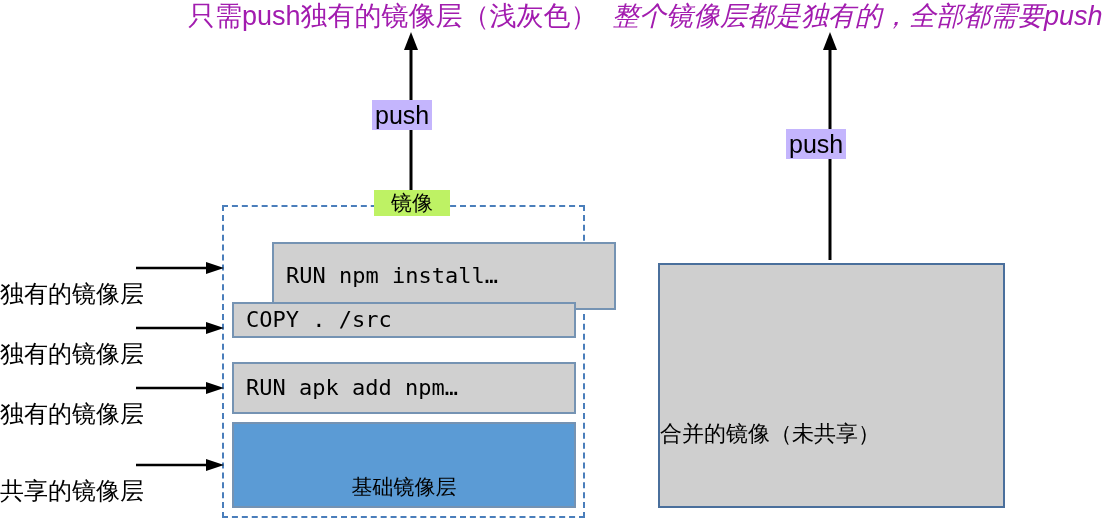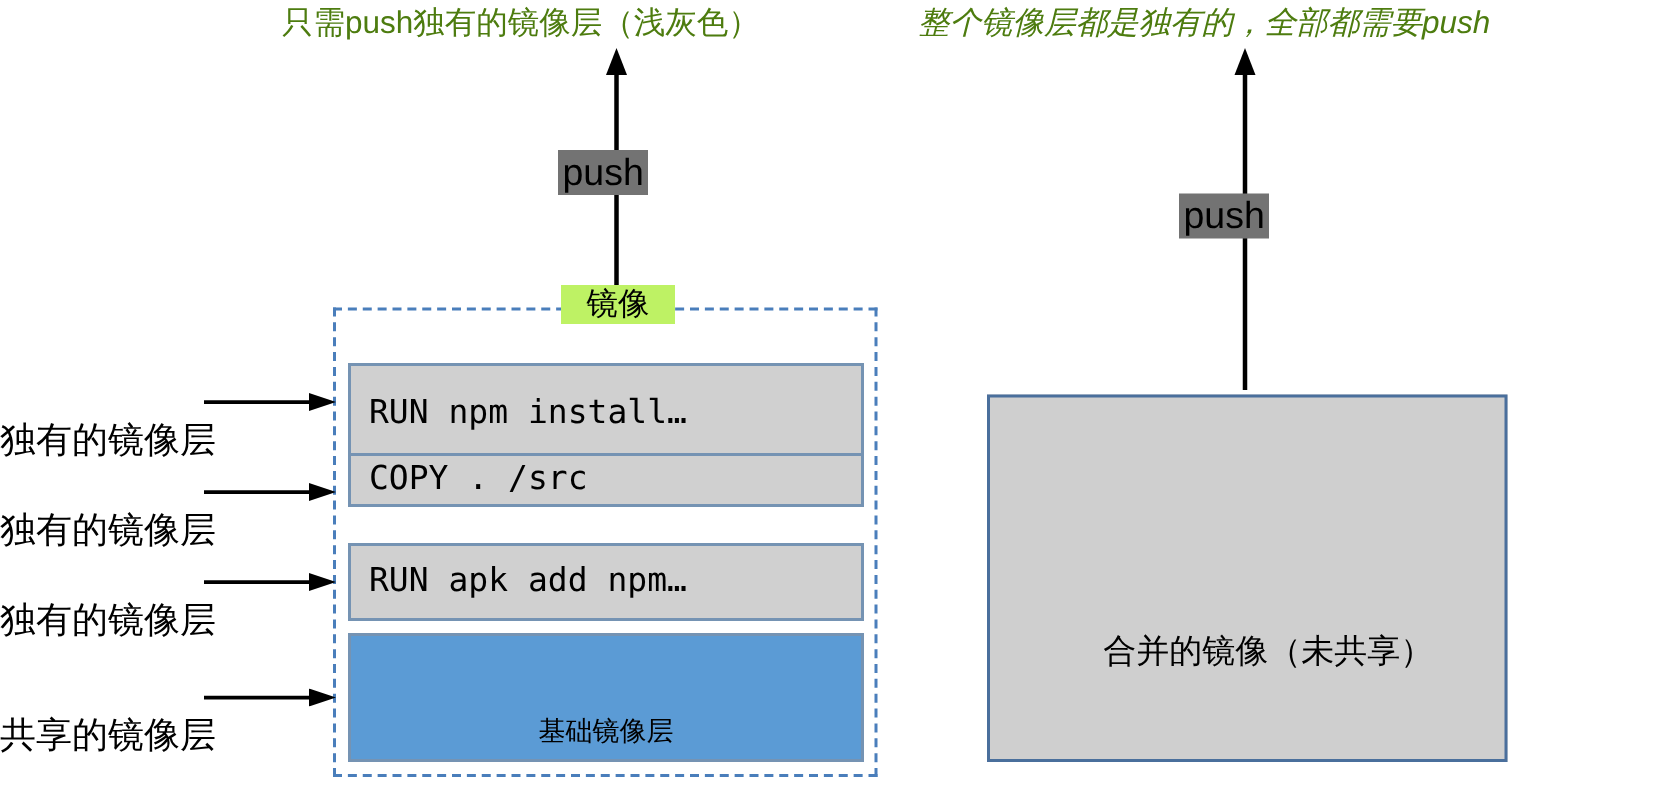--- a/index.html
+++ b/index.html
@@ -13,24 +13,24 @@
     position: relative;
     overflow: hidden;
     font-family: "Liberation Sans", "DejaVu Sans", sans-serif;
     color: #000000;
   }
   .abs { position: absolute; }
 
   
   .caption {
     position: absolute;
-    font-size: 21px;
+    font-size: 27px;
     line-height: 28px;
     white-space: nowrap;
-    color: #4d7c0f;
+    color: #a21caf;
     letter-spacing: 0px;
   }
   #caption-left  { left: 188px; top: 2px; }
   #caption-right { left: 612px; top: 2px; font-style: italic; }
 
   
   #image-container {
     left: 222px;
     top: 205px;
     width: 363px;
@@ -65,40 +65,40 @@
     position: absolute;
     left: 12px;
     top: 50%;
     transform: translateY(-50%);
     font-family: "DejaVu Sans Mono", "Liberation Mono", monospace;
     font-size: 22px;
     line-height: 26px;
     white-space: nowrap;
     color: #000;
   }
-  #layer-0 { top: 242px; height: 68px; }
+  #layer-0 { top: 242px; height: 68px; margin-left: 40px; }
   #layer-1 { top: 302px; height: 36px; }
   #layer-2 { top: 362px; height: 52px; }
   #layer-3 {
     top: 422px;
     height: 86px;
     background: #5b9bd5;
     border-color: #7593b3;
   }
   #layer-3 .layer-cmd {
     top: 8px;
     transform: none;
   }
   #layer-3-sub {
     position: absolute;
     left: 0;
     right: 0;
     bottom: 6px;
     text-align: center;
-    font-size: 18px;
+    font-size: 21px;
     line-height: 26px;
     color: #000;
   }
 
   
   .side-label {
     position: absolute;
     font-size: 24px;
     line-height: 26px;
     white-space: nowrap;
@@ -120,21 +120,21 @@
   #side-arrow-2 { left: 136px; top: 382px; }
   #side-arrow-3 { left: 136px; top: 459px; }
 
   
   .push-label {
     position: absolute;
     font-size: 25px;
     line-height: 30px;
     white-space: nowrap;
     color: #000;
-    background: #737373;
+    background: #c4b5fd;
     padding: 0 3px;
   }
   #push-label-left  { left: 372px; top: 100px; }
   #push-label-right { left: 786px; top: 129px; }
 
   .push-arrow-svg { position: absolute; }
   #push-arrow-left  { left: 396px; top: 30px; }
   #push-arrow-right { left: 815px; top: 30px; }
 
   
@@ -145,26 +145,25 @@
     height: 245px;
     box-sizing: border-box;
     border: 2px solid #4a6f9c;
     background: #cfcfcf;
   }
   #merged-image-label {
     position: absolute;
     left: 0;
     right: 0;
     bottom: 58px;
-    text-align: center;
+    text-align: left;
     font-size: 22px;
     line-height: 28px;
     color: #000;
     white-space: nowrap;
-    margin-left: 28px;
   }
 </style>
 </head>
 <body>
 
 <div class="caption" id="caption-left">只需push独有的镜像层（浅灰色）</div>
 
 <div class="caption" id="caption-right">整个镜像层都是独有的，全部都需要push</div>
 
 <svg class="push-arrow-svg" id="push-arrow-left" width="30" height="165" viewBox="0 0 30 165">

